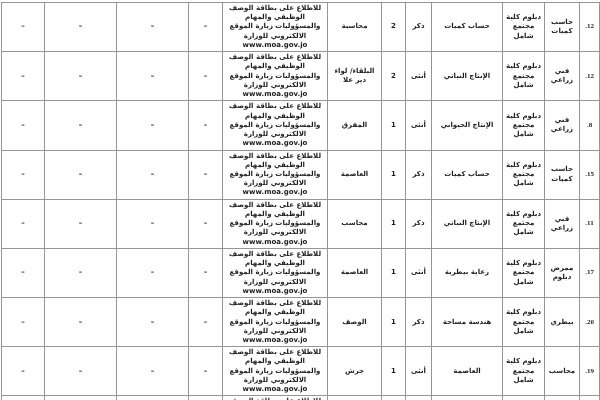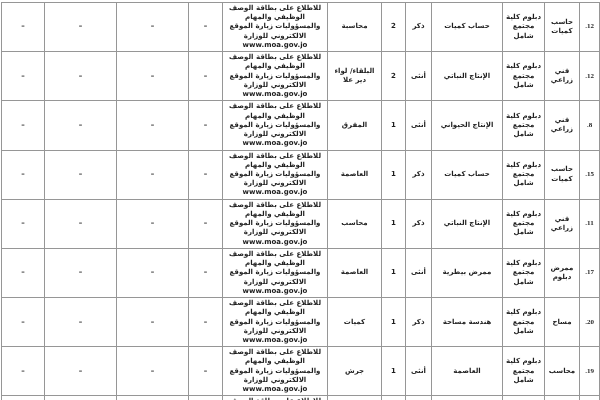--- a/index.html
+++ b/index.html
@@ -117,38 +117,38 @@
     <td class="c-notes">للاطلاع على بطاقة الوصف الوظيفي والمهام والمسؤوليات زيارة الموقع الالكتروني للوزارة www.moa.gov.jo</td>
     <td class="c-dash">–</td>
     <td class="c-dash">–</td>
     <td class="c-dash">–</td>
     <td class="c-dash">–</td>
   </tr>
         <tr class="vrow">
     <td class="c-num">17.</td>
     <td class="c-title">ممرض دبلوم</td>
     <td class="c-qual">دبلوم كلية مجتمع شامل</td>
-    <td class="c-spec">ممرض بيطرية</td>
+    <td class="c-spec">رعاية بيطرية</td>
     <td class="c-gender">أنثى</td>
     <td class="c-count">1</td>
     <td class="c-loc">العاصمة</td>
     <td class="c-notes">للاطلاع على بطاقة الوصف الوظيفي والمهام والمسؤوليات زيارة الموقع الالكتروني للوزارة www.moa.gov.jo</td>
     <td class="c-dash">–</td>
     <td class="c-dash">–</td>
     <td class="c-dash">–</td>
     <td class="c-dash">–</td>
   </tr>
         <tr class="vrow">
     <td class="c-num">20.</td>
-    <td class="c-title">مساح</td>
+    <td class="c-title">بيطري</td>
     <td class="c-qual">دبلوم كلية مجتمع شامل</td>
     <td class="c-spec">هندسة مساحة</td>
     <td class="c-gender">ذكر</td>
     <td class="c-count">1</td>
-    <td class="c-loc">كميات</td>
+    <td class="c-loc">الوصف</td>
     <td class="c-notes">للاطلاع على بطاقة الوصف الوظيفي والمهام والمسؤوليات زيارة الموقع الالكتروني للوزارة www.moa.gov.jo</td>
     <td class="c-dash">–</td>
     <td class="c-dash">–</td>
     <td class="c-dash">–</td>
     <td class="c-dash">–</td>
   </tr>
         <tr class="vrow">
     <td class="c-num">19.</td>
     <td class="c-title">محاسب</td>
     <td class="c-qual">دبلوم كلية مجتمع شامل</td>

